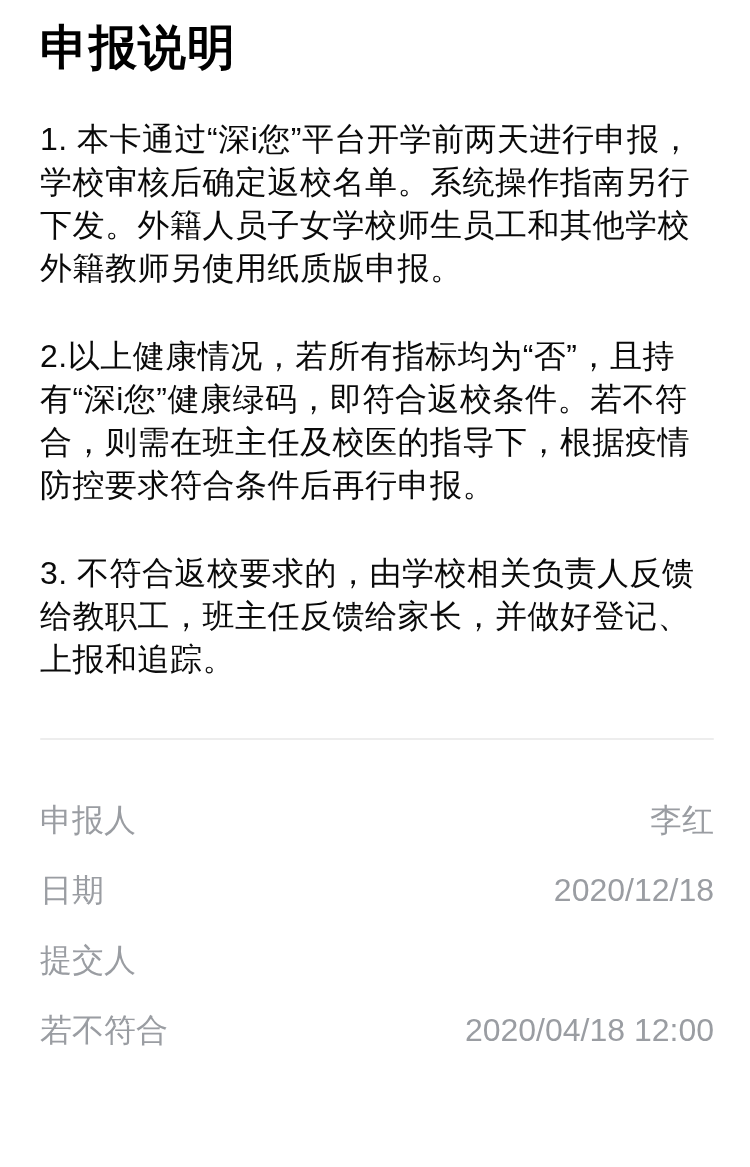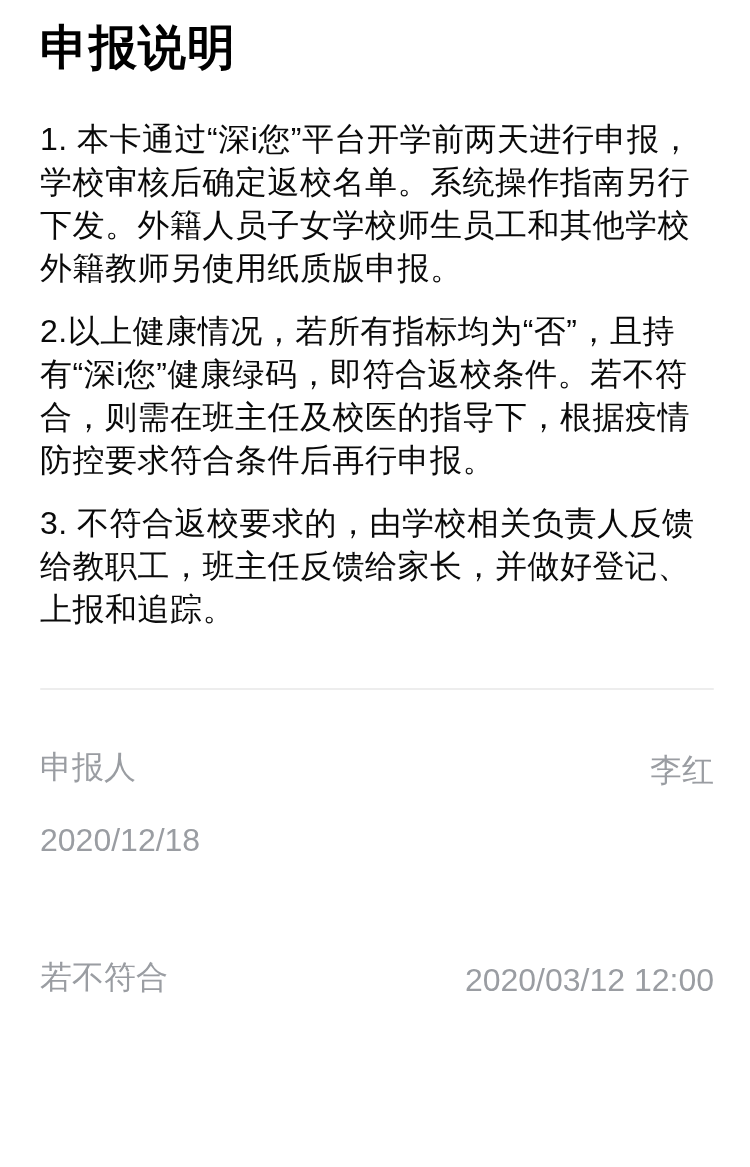--- a/index.html
+++ b/index.html
@@ -31,21 +31,21 @@
   }
   .para {
     margin: 42px 0 0 0;
     font-size: 32px;
     line-height: 43px;
     color: #0a0a0a;
     letter-spacing: 0.5px;
     word-break: break-all;
   }
   .para + .para {
-    margin-top: 20px;
+    margin-top: 45px;
   }
   .divider {
     margin-top: 57px;
     height: 2px;
     background: #ededed;
     border-radius: 1px;
   }
   .info-list {
     margin-top: 45px;
   }
@@ -53,21 +53,20 @@
     display: flex;
     justify-content: space-between;
     align-items: center;
     height: 70px;
     font-size: 32px;
     line-height: 70px;
   }
   .info-label {
     color: #9a9da2;
     white-space: nowrap;
-    font-family: Liberation Mono, monospace;
   }
   .info-value {
     color: #9a9da2;
     white-space: nowrap;
     text-align: center;
   }
 </style>
 </head>
 <body>
 
@@ -84,27 +83,29 @@
   <div class="divider"></div>
 
   <div class="info-list">
 
     <div class="info-row">
       <span class="info-label">申报人</span>
       <span class="info-value">李红</span>
     </div>
 
     <div class="info-row">
+      <span class="info-label">日期</span>
       <span class="info-value">2020/12/18</span>
     </div>
 
 
     <div class="info-row">
+      <span class="info-label">提交人</span>
     </div>
 
     <div class="info-row">
       <span class="info-label">若不符合</span>
-      <span class="info-value">2020/03/12 12:00</span>
+      <span class="info-value">2020/04/18 12:00</span>
     </div>
 
   </div>
 
 </div>
 
 </body></html>

